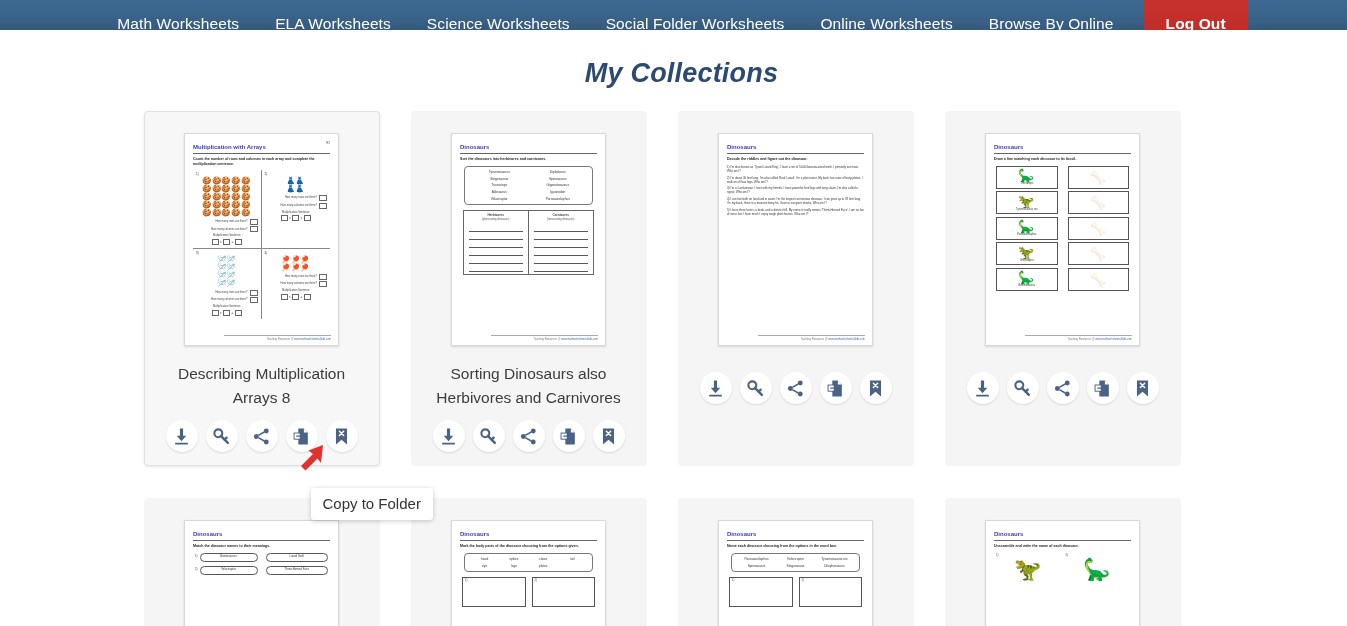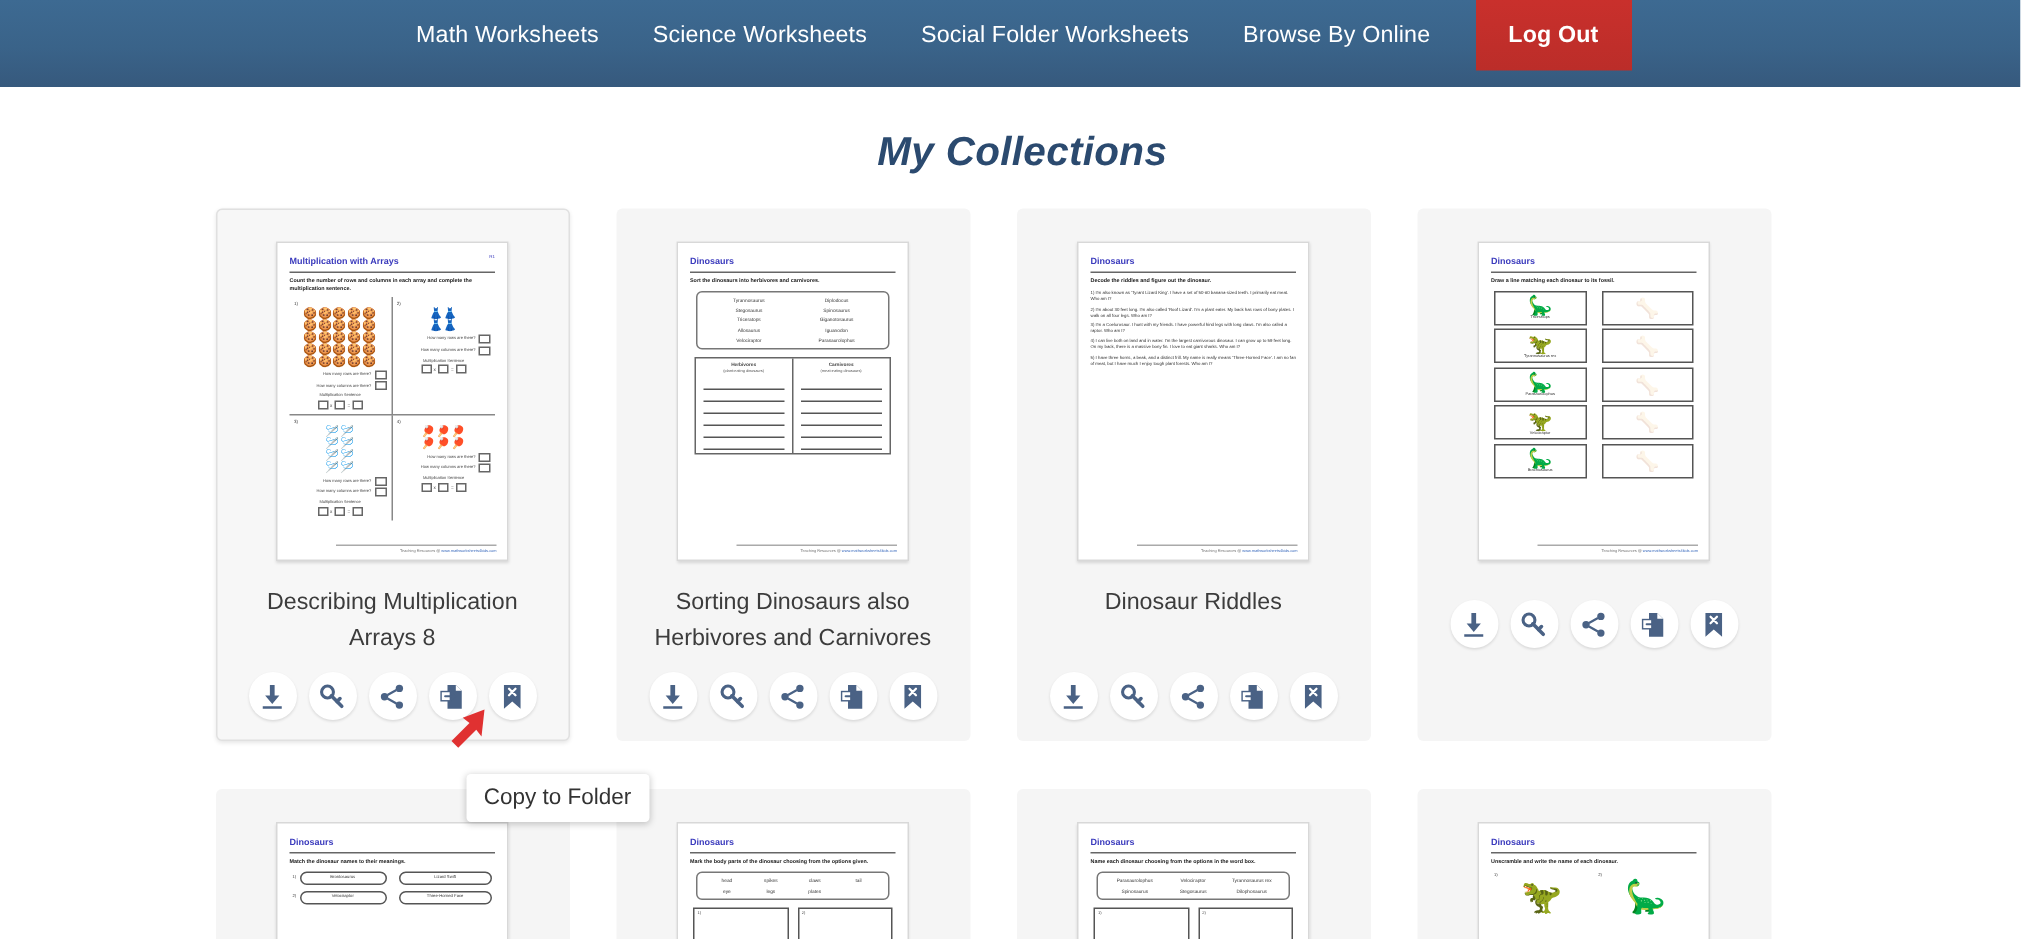--- a/index.html
+++ b/index.html
@@ -6,21 +6,21 @@
   html, body {
     margin: 0; padding: 0;
     width: 1347px; height: 626px;
     overflow: hidden;
     background: #ffffff;
     font-family: "Liberation Sans", sans-serif;
   }
 
   
   .navbar {
-    width: 100%; height: 58px;
+    width: 100%; height: 30px;
     background: linear-gradient(180deg, #3d6a92 0%, #3a6389 55%, #36597d 100%);
     display: flex;
     align-items: stretch;
     justify-content: center;
     position: relative;
     overflow: hidden;
   }
   .nav-inner {
     display: flex;
     align-items: stretch;
@@ -235,22 +235,24 @@
     z-index: 45;
     pointer-events: none;
   }
 </style>
 </head>
 <body>
 
 <div class="navbar">
   <div class="nav-inner" id="nav-inner">
       <div class="nav-item">Math Worksheets</div>
+      <div class="nav-item">ELA Worksheets</div>
       <div class="nav-item">Science Worksheets</div>
       <div class="nav-item">Social Folder Worksheets</div>
+      <div class="nav-item">Online Worksheets</div>
       <div class="nav-item">Browse By Online</div>
       <div class="nav-item logout">Log Out</div>
     </div>
 </div>
 
 <h1 class="page-title">My Collections</h1>
 
 <div class="grid" id="grid">
     <div class="card hovered">
       <div class="thumb">
@@ -471,21 +473,20 @@
         <div style="margin-bottom:2px">
           <div class="riddle">4)  I can live both on land and in water. I'm the largest carnivorous dinosaur. I can grow up to 59 feet long. On my back, there is a massive bony fin. I love to eat giant sharks. Who am I?</div>
           <div class="ans"></div>
         </div>
         <div style="margin-bottom:2px">
           <div class="riddle">5)  I have three horns, a beak, and a distinct frill. My name is really means 'Three-Horned Face'. I am no fan of meat, but I have much I enjoy tough plant forests. Who am I?</div>
           <div class="ans"></div>
         </div>
         <div class="foot">Teaching Resources @ <b>www.mathworksheets4kids.com</b></div>
       </div>
-      <div class="card-title">Dinosaur Riddles</div>
       <div class="actions">
         <div class="act-btn">
           <span>
             <svg width="19" height="19" viewBox="0 0 24 24" fill="#4a6285">
               <path d="M10 2h4v9h4l-6 7-6-7h4z M4 20h16v2H4z"></path>
             </svg>
           </span>
         </div>
         <div class="act-btn">
           <span>

